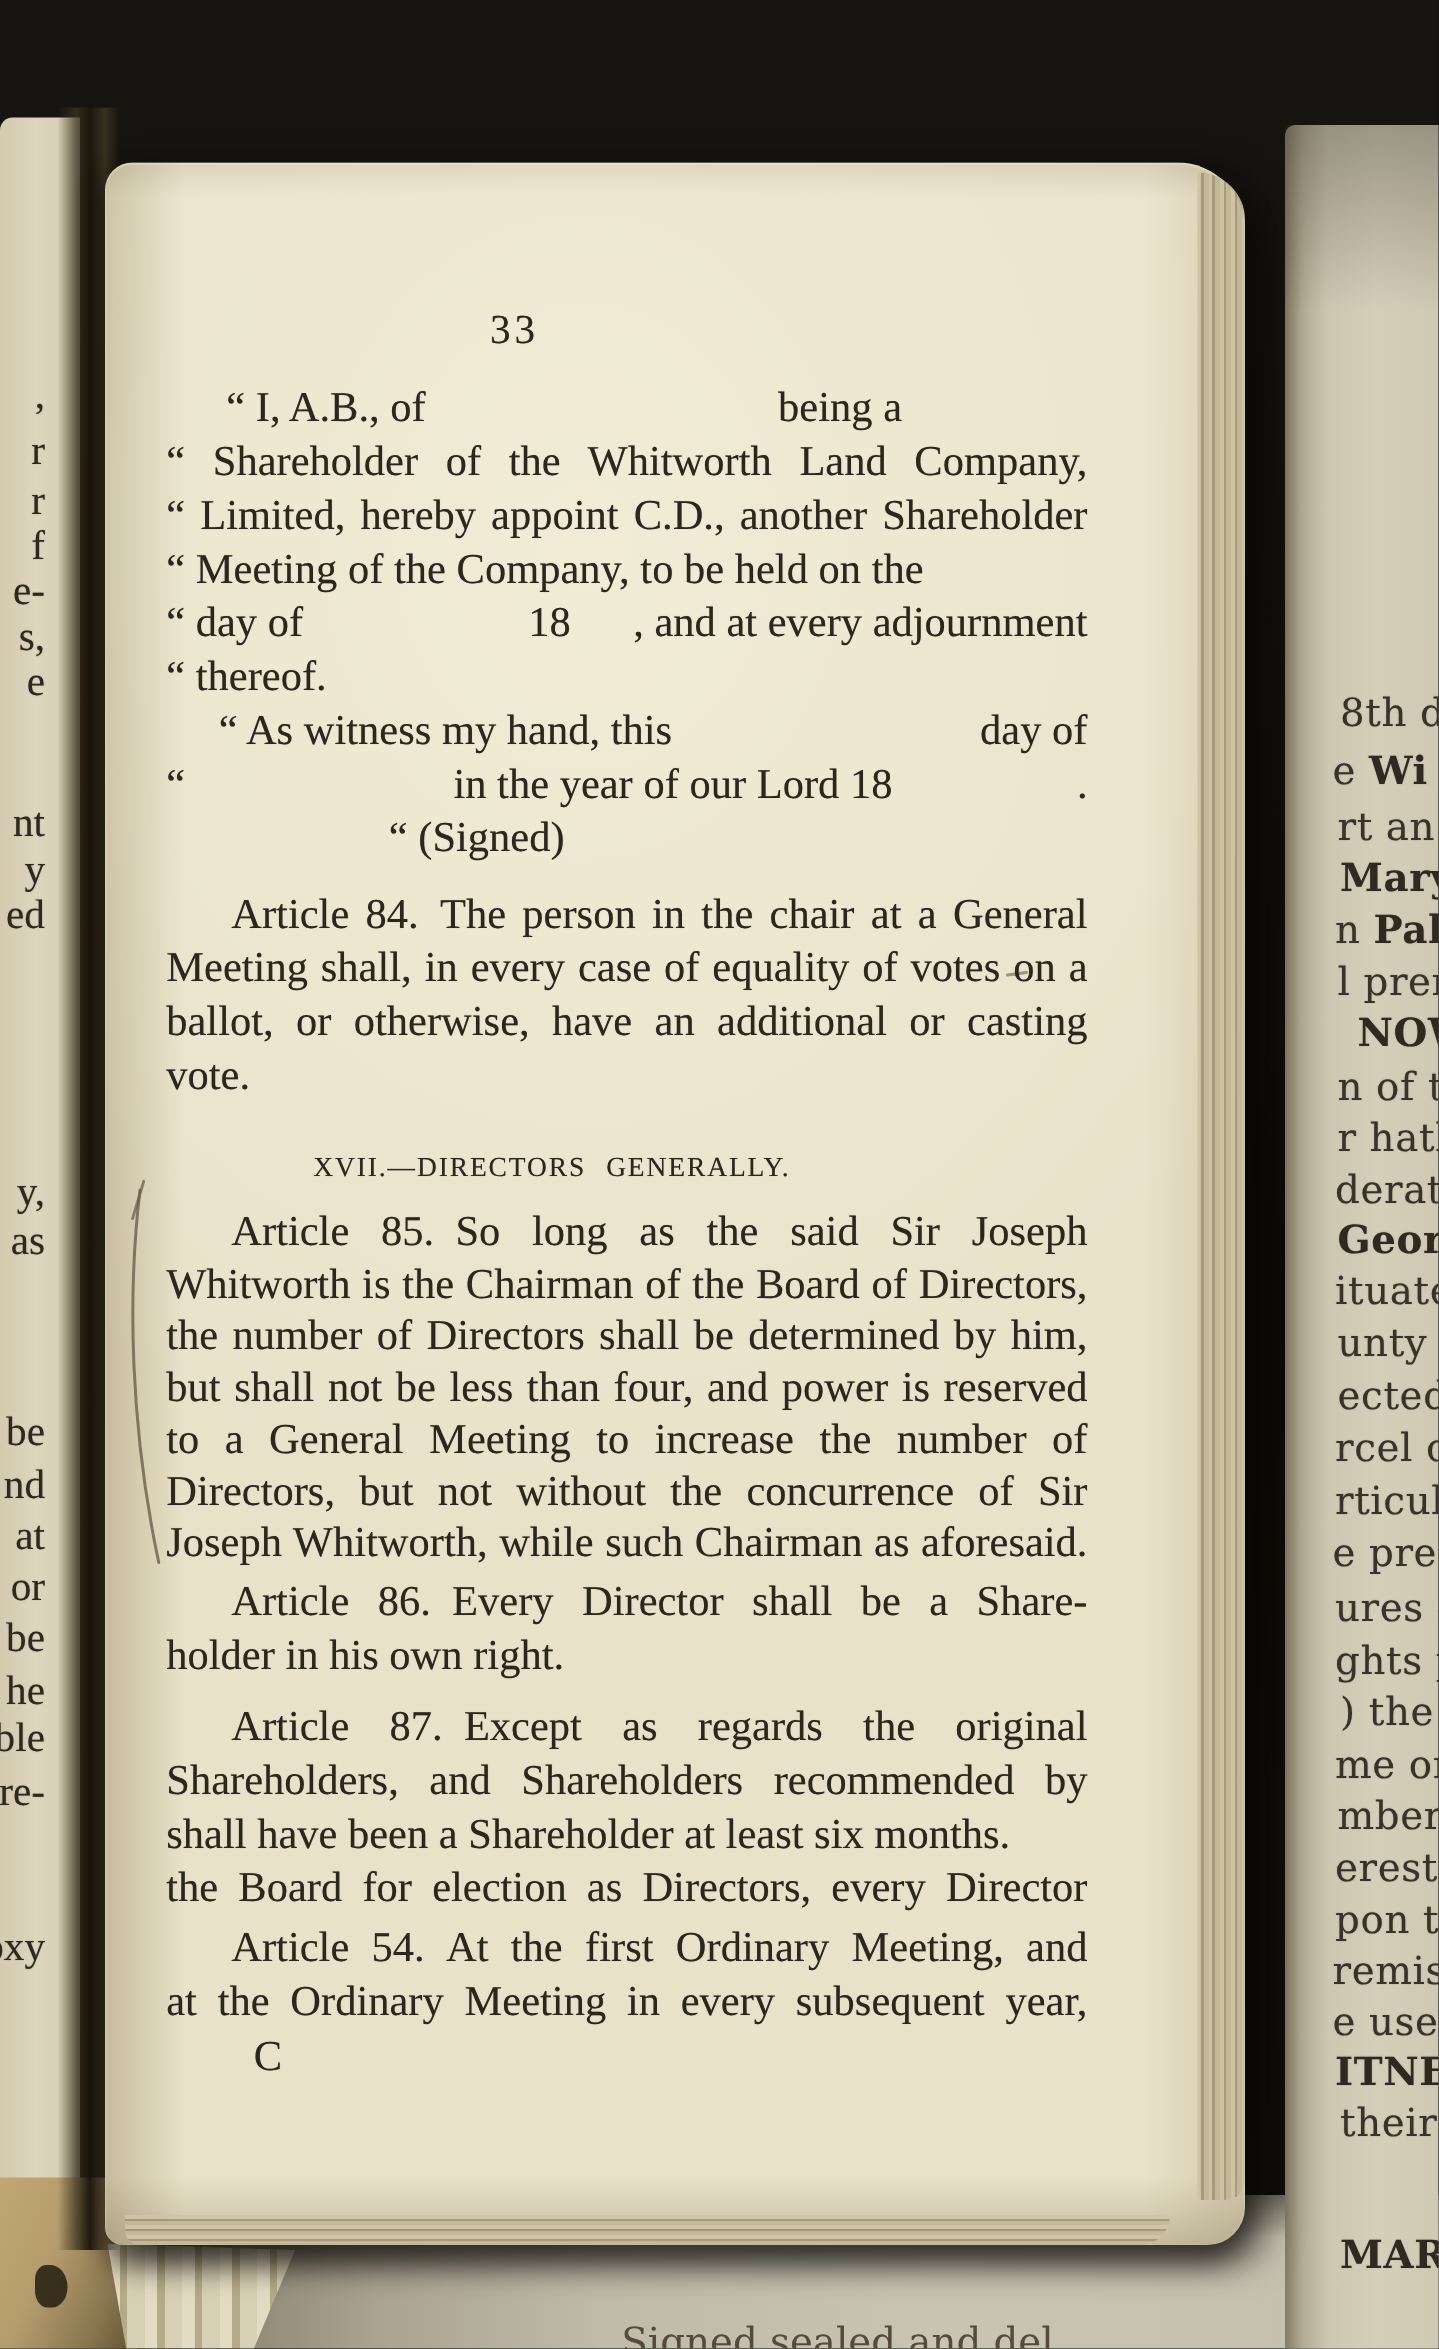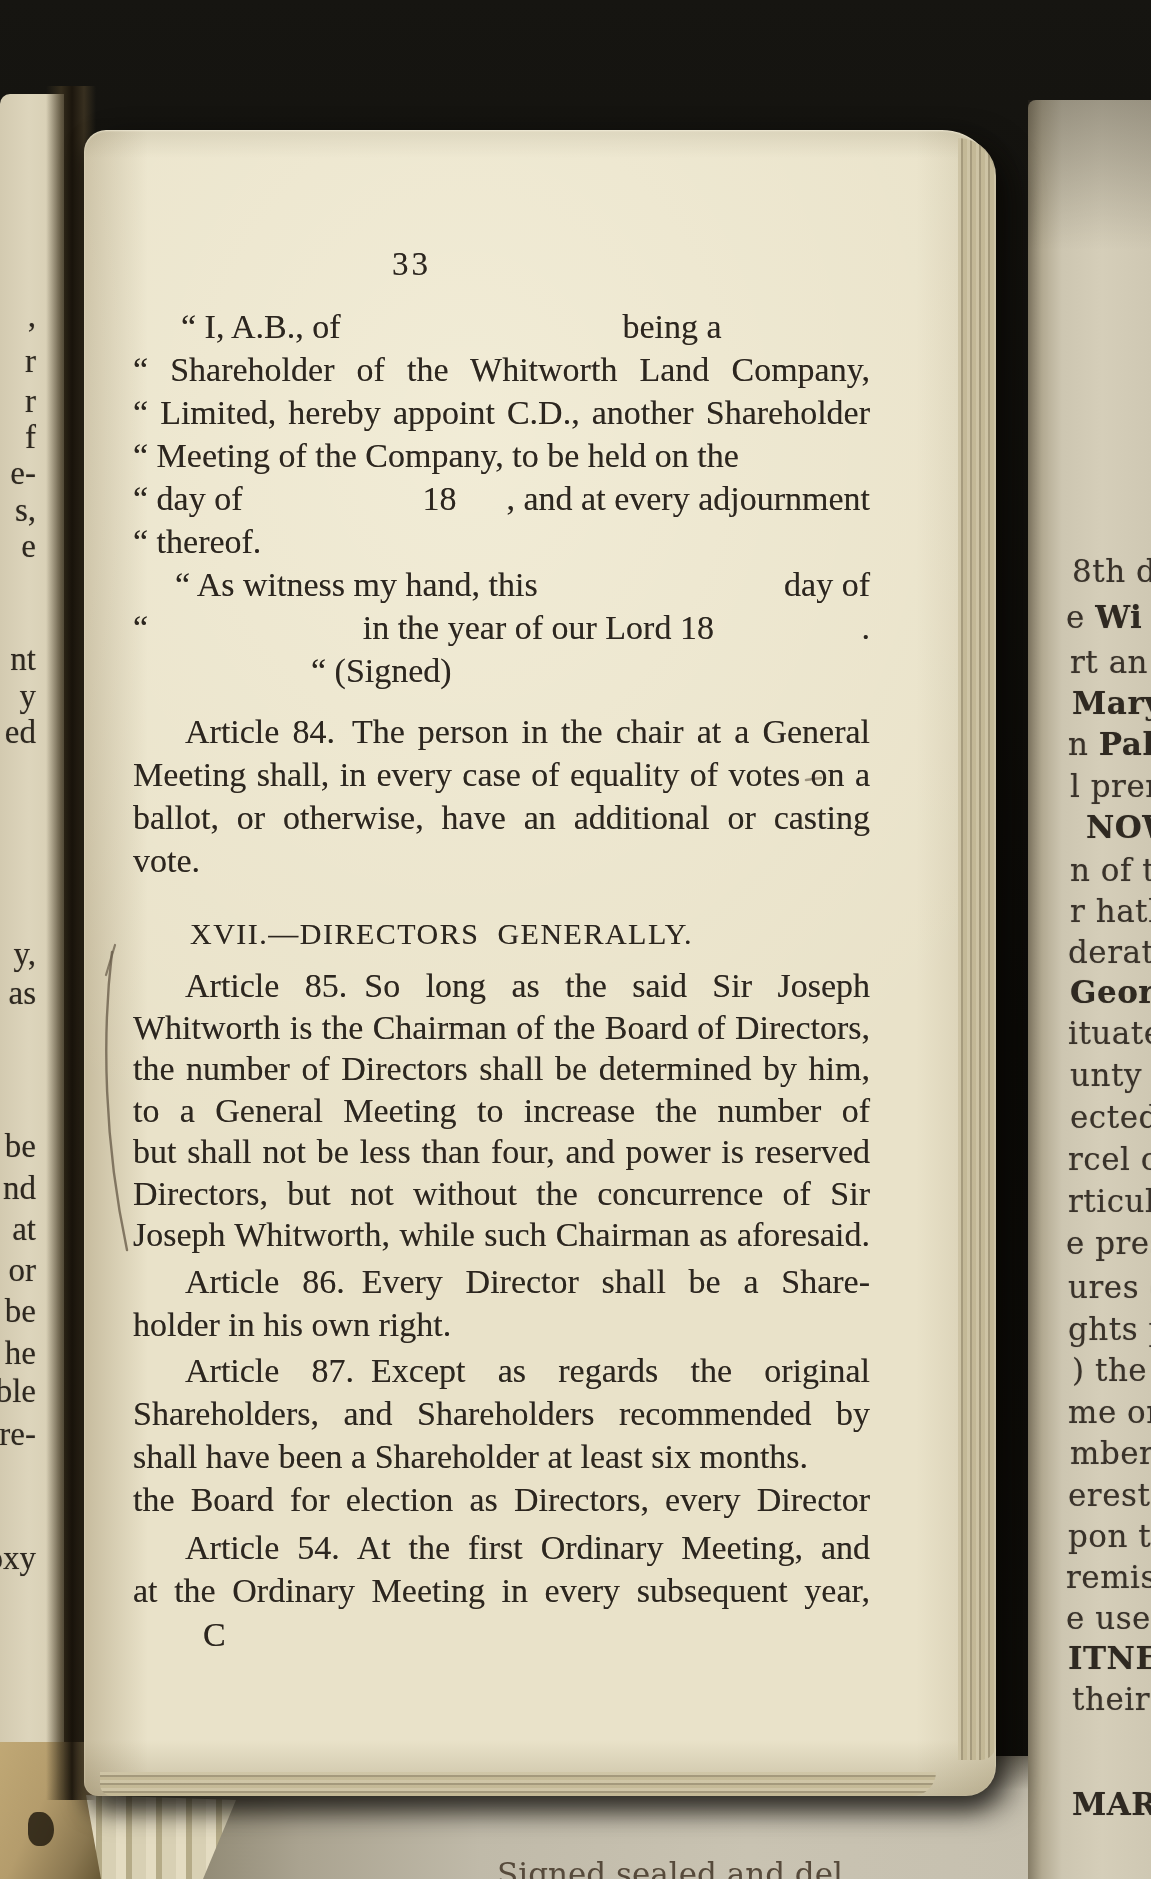--- a/index.html
+++ b/index.html
@@ -79,21 +79,21 @@
   #text-col{
     position:absolute;left:49px;top:113px;width:737px;
     font-size:34px;line-height:43px;color:#2c261f;
     text-shadow:0 0 .6px rgba(44,38,31,.45);
   }
   .line{min-height:1px;}
   .j{text-align:justify;text-align-last:justify;}
   .seg{display:flex;align-items:baseline;}
   .seg .sp{flex-grow:1;}
   .pageno{text-align:center;transform:translateX(-90px);letter-spacing:3px;font-size:33px;}
-  .heading{text-align:center;transform:translateX(-60px);font-size:30px;letter-spacing:1.5px;word-spacing:9px;}
+  .heading{text-align:center;transform:translateX(-60px);font-size:22px;letter-spacing:1.5px;word-spacing:9px;}
 </style>
 </head>
 <body>
 
 <div id="scene">
 
   <div id="left-page"></div>
 
   <div id="under-band">
     <div class="shade"></div>
@@ -207,27 +207,27 @@
           <span>.</span>
         </div>
         <div class="line" style="padding-left: 178px;">“ (Signed)</div>
         <div class="line j" style="margin-top: 18px; padding-left: 52px;">Article 84. The person in the chair at a General</div>
         <div class="line j">Meeting shall, in every case of equality of votes on a</div>
         <div class="line j">ballot, or otherwise, have an additional or casting vote.</div>
         <div class="line heading" style="margin-top: 30px;">XVII.—DIRECTORS GENERALLY.</div>
         <div class="line j" style="margin-top: 10px; line-height: 41.5px; padding-left: 52px;">Article 85. So long as the said Sir Joseph</div>
         <div class="line j" style="line-height: 41.5px;">Whitworth is the Chairman of the Board of Directors,</div>
         <div class="line j" style="line-height: 41.5px;">the number of Directors shall be determined by him,</div>
+        <div class="line j" style="line-height: 41.5px;">but shall not be less than four, and power is reserved</div>
         <div class="line j" style="line-height: 41.5px;">to a General Meeting to increase the number of</div>
-        <div class="line j" style="line-height: 41.5px;">but shall not be less than four, and power is reserved</div>
         <div class="line j" style="line-height: 41.5px;">Directors, but not without the concurrence of Sir</div>
         <div class="line j" style="line-height: 41.5px;">Joseph Whitworth, while such Chairman as aforesaid.</div>
         <div class="line j" style="margin-top: 4px; padding-left: 52px;">Article 86. Every Director shall be a Share-</div>
         <div class="line">holder in his own right.</div>
-        <div class="line j" style="margin-top: 3px; padding-left: 52px;">Article 87. Except as regards the original</div>
+        <div class="line j" style="margin-top: 14px; padding-left: 52px;">Article 87. Except as regards the original</div>
         <div class="line j">Shareholders, and Shareholders recommended by</div>
         <div class="line">shall have been a Shareholder at least six months.</div>
         <div class="line j">the Board for election as Directors, every Director</div>
         <div class="line j" style="margin-top: 5px; padding-left: 52px;">Article 54. At the first Ordinary Meeting, and</div>
         <div class="line j">at the Ordinary Meeting in every subsequent year,</div>
         <div class="line" style="margin-top: 1px; padding-left: 70px;">C</div>
       </div>
   </div>
 
 </div>

